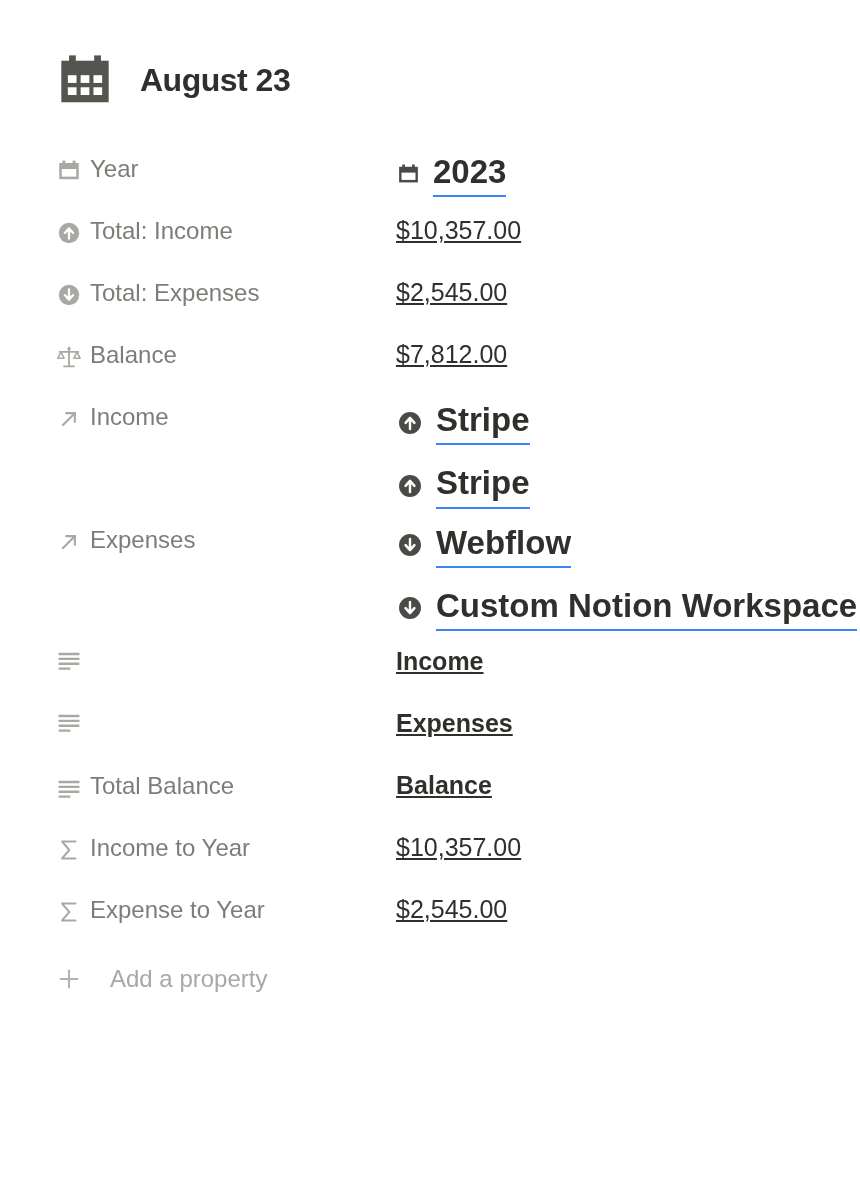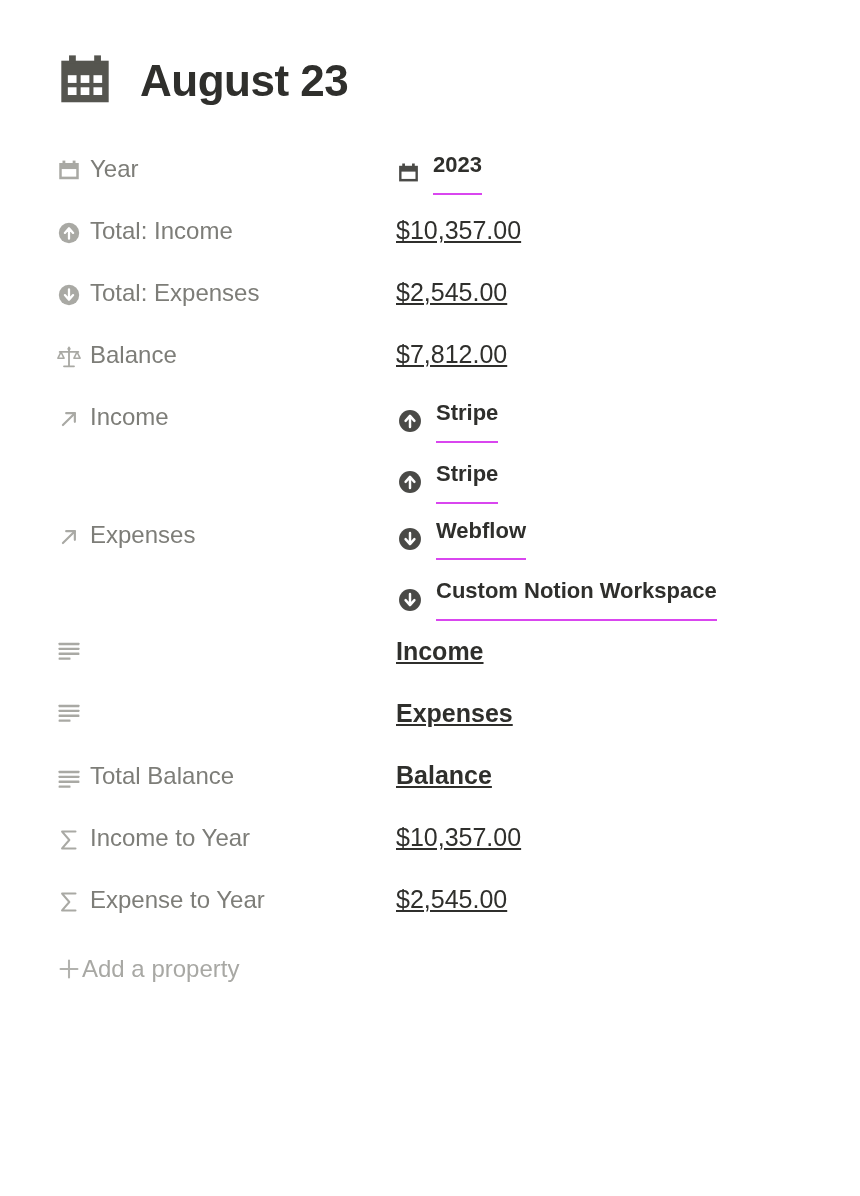--- a/index.html
+++ b/index.html
@@ -8,21 +8,21 @@
     background:#ffffff;
     font-family:"Liberation Sans", sans-serif;
     -webkit-font-smoothing:antialiased;
   }
   .page { padding:52px 40px 0 56px; }
 
   
   .title-row { display:flex; align-items:center; gap:26px; margin-bottom:34px; }
   .title-icon { width:58px; height:58px; flex:none; display:block; }
   .title-text {
-    font-size:44px; font-weight:bold; color:#2f2f2c;
+    font-size:32px; font-weight:bold; color:#2f2f2c;
     letter-spacing:-0.5px; line-height:1.1;
   }
 
   
   .props { display:flex; flex-direction:column; }
   .prop-row { display:flex; align-items:flex-start; min-height:62px; padding:6px 0; }
   .prop-label {
     width:340px; flex:none; display:flex; align-items:flex-end; gap:8px;
     padding-top:4px;
   }
@@ -34,28 +34,28 @@
 
   
   .val-text { font-size:25px; color:#2f2f2c; line-height:1.3;text-decoration:underline; }
   .val-text.bold { font-weight:bold; }
 
   
   .pill-list { display:flex; flex-direction:column; gap:18px; }
   .pill { display:inline-flex; align-items:center; gap:12px; }
   .pill .picon { width:28px; height:28px; flex:none; display:block; }
   .pill .ptext {
-    font-size:22px; font-weight:bold; color:#2f2f2c;
-    border-bottom:2px solid #d946ef; line-height:1.22; padding-bottom:14px;
+    font-size:33px; font-weight:bold; color:#2f2f2c;
+    border-bottom:2px solid #3b82f6; line-height:1.22; padding-bottom:3px;
     white-space:nowrap;
   }
   .pill.small .picon { width:25px; height:25px; }
 
   
-  .add-row { display:flex; align-items:center; gap:0; margin-top:14px; padding:4px 0; }
+  .add-row { display:flex; align-items:center; gap:28px; margin-top:14px; padding:4px 0; }
   .add-row .licon { width:26px; height:26px; flex:none; display:block; }
   .add-row .ltext { font-size:24px; color:#a8a8a4; }
 </style>
 </head>
 <body>
 
 <div class="page">
 
   <div class="title-row">
     <svg class="title-icon" viewBox="0 0 24 24" aria-hidden="true">

